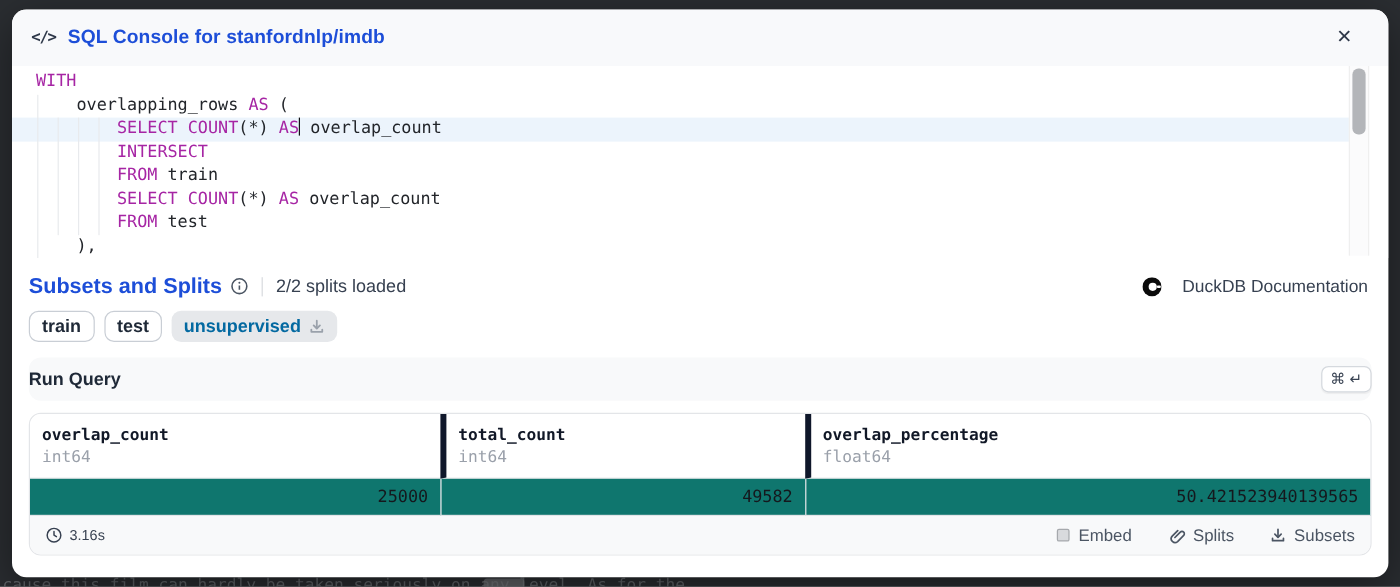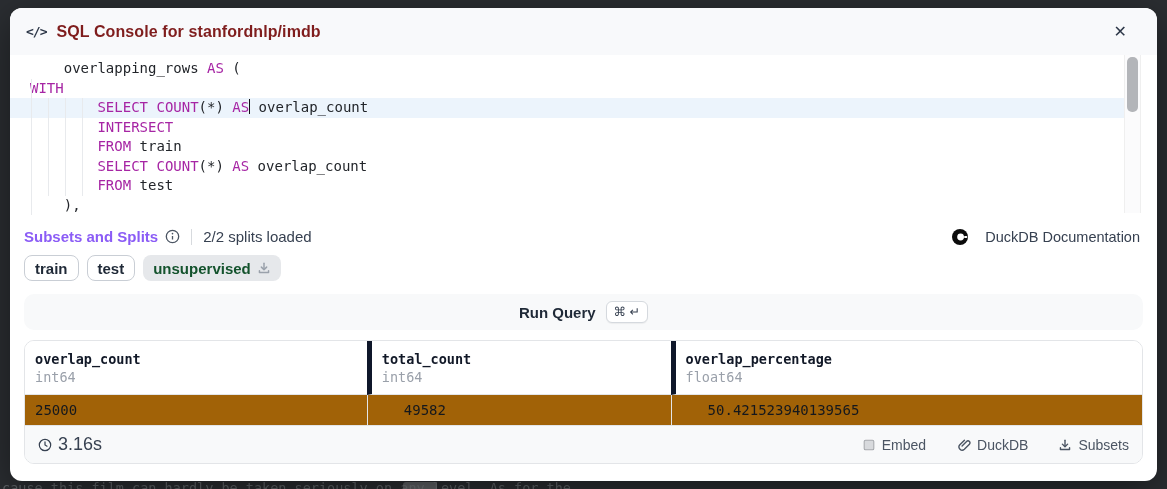--- a/index.html
+++ b/index.html
@@ -13,21 +13,21 @@
              background:#7e8184; border-radius:3px; opacity:.65; }
 
   
   .modal { position:absolute; inset:8px 10px; background:#ffffff; border-radius:12px;
            box-shadow:0 10px 40px rgba(0,0,0,.45); overflow:hidden; }
 
   .modal-header { height:47px; display:flex; align-items:center; gap:10px;
                   background:#f8f9fb; padding:0 26px 0 16px; }
   .code-icon { font-family:"DejaVu Sans Mono", monospace; font-size:13px; font-weight:700;
                color:#2d3748; letter-spacing:-1px; }
-  .modal-title { font-size:16px; font-weight:700; color:#7f1d1d; letter-spacing:.1px; }
+  .modal-title { font-size:16px; font-weight:700; color:#1d4ed8; letter-spacing:.1px; }
   .close-btn { margin-left:auto; background:none; border:none; font-size:16px; color:#2d3748;
                cursor:pointer; line-height:1; padding:4px; }
 
   
   .editor { position:relative; height:160px; background:#fff;
             font-family:"DejaVu Sans Mono", monospace; font-size:14px; line-height:19.5px;
             padding-top:4px; color:#22252a; }
   .line { white-space:pre; padding-left:20px; margin-right:32px; height:19.5px; }
   .line.active { background:#ecf4fc; }
   .tk-kw { color:#a625a4; }
@@ -38,56 +38,56 @@
   .g1 { left:21px;  top:24px; height:136px; }
   .g2 { left:38px;  top:43px; height:98px; }
   .g3 { left:55px;  top:43px; height:98px; }
   .g4 { left:72px;  top:43px; height:98px; }
   .scroll-track { position:absolute; right:16px; top:0; bottom:2px; width:17px;
                   background:#fbfbfc; border-left:1px solid #efefef; border-right:1px solid #efefef; }
   .scroll-thumb { width:11px; height:55px; margin:2px auto 0; background:#b3b5b9; border-radius:5px; }
 
   
   .subsets-row { display:flex; align-items:center; padding:13px 17px 0 14px; }
-  .subsets-title { font-size:15px; font-weight:700; color:#8b5cf6; }
+  .subsets-title { font-size:18px; font-weight:700; color:#1d4ed8; }
   .info-icon { display:inline-flex; margin-left:7px; color:#4b5563; }
   .vsep { width:1px; height:16px; background:#d7dade; margin:0 11px; }
   .subsets-status { font-size:15px; color:#374151; }
   .doc-link { margin-left:auto; display:flex; align-items:center; gap:17px; font-size:14.5px;
               color:#374151; cursor:pointer; text-decoration:none; }
 
   
   .pills-row { display:flex; gap:8px; padding:10px 14px 0; }
   .pill { height:26px; display:inline-flex; align-items:center; gap:6px; padding:0 10px;
           border-radius:8px; font-size:15px; font-weight:700; cursor:pointer; }
   .pill.loaded { background:#fff; border:1px solid #c9ced5; color:#1f2937; }
-  .pill.unloaded { background:#e6e8eb; border:none; color:#14532d; }
-
-  
-  .run-bar { display:flex; align-items:center; justify-content:center; gap:10px;
+  .pill.unloaded { background:#e6e8eb; border:none; color:#0369a1; }
+
+  
+  .run-bar { display:flex; align-items:center; justify-content:space-between; gap:10px;
              margin:13px 14px 0; width:calc(100% - 28px); height:36px; background:#f8f9fa;
              border:none; border-radius:10px; cursor:pointer; }
   .run-label { font-size:15px; font-weight:700; color:#1f2937; font-family:"Liberation Sans", sans-serif; }
   .kbd { background:#fff; border:1px solid #d5d9de; border-radius:6px; padding:2px 7px 3px;
          font-size:12.5px; color:#374151; box-shadow:0 1px 1px rgba(0,0,0,.05); }
 
   
   .results { margin:10px 14px 0; border:1px solid #e3e5e8; border-radius:10px; overflow:hidden;
              display:grid; grid-template-columns:30.6% 27.2% 1fr;
              font-family:"DejaVu Sans Mono", monospace; }
   .hcell { padding:10px 10px 9px; border-bottom:1px solid #e3e5e8; background:#fff; }
   .hcell + .hcell { border-left:5px solid #0f172a; }
   .col-name { font-size:13.5px; font-weight:700; color:#111827; }
   .col-type { font-size:13.5px; color:#9aa0aa; margin-top:2px; }
-  .dcell { padding:7px 10px; font-size:14px; color:#15181d;
-           border-bottom:1px solid #e3e5e8; background:#a16207; }
+  .dcell { padding:7px 10px; text-align:right; font-size:14px; color:#15181d;
+           border-bottom:1px solid #e3e5e8; background:#0f766e; }
   .dcell + .dcell { border-left:1px solid #e3e5e8;padding-left:36px; }
   .tfooter { grid-column:1 / -1; background:#f8f9fa; display:flex; align-items:center;
              padding:8px 13px; font-family:"Liberation Sans", sans-serif; }
-  .duration { display:flex; align-items:center; gap:6px; font-size:18px; color:#374151; }
+  .duration { display:flex; align-items:center; gap:6px; font-size:12px; color:#374151; }
   .actions { margin-left:auto; display:flex; gap:30px; }
   .action-btn { display:flex; align-items:center; gap:6px; background:none; border:none;
                 font-size:14px; color:#4b5563; cursor:pointer; font-family:"Liberation Sans", sans-serif; }
   svg { display:block; }
 </style>
 </head>
 <body>
 
 <div class="bg-text">cause this film can hardly be taken seriously on any level. As for the</div>
 <div class="bg-chip"></div>
@@ -99,22 +99,22 @@
     <h1 class="modal-title">SQL Console for stanfordnlp/imdb</h1>
     <button class="close-btn">✕</button>
   </div>
 
   <div class="editor">
     <div class="guide g1"></div>
     <div class="guide g2"></div>
     <div class="guide g3"></div>
     <div class="guide g4"></div>
     <div id="code-lines">
+        <div class="line"><span class="tk-kw">WITH</span></div>
         <div class="line"><span class="tk-pl">    </span><span class="tk-id">overlapping_rows </span><span class="tk-kw">AS</span><span class="tk-pl"> (</span></div>
-        <div class="line"><span class="tk-kw">WITH</span></div>
         <div class="line active"><span class="tk-pl">        </span><span class="tk-kw">SELECT</span><span class="tk-pl"> </span><span class="tk-kw">COUNT</span><span class="tk-pl">(*) </span><span class="tk-kw">AS</span><span class="caret"></span><span class="tk-pl"> overlap_count</span></div>
         <div class="line"><span class="tk-pl">        </span><span class="tk-kw">INTERSECT</span></div>
         <div class="line"><span class="tk-pl">        </span><span class="tk-kw">FROM</span><span class="tk-pl"> train</span></div>
         <div class="line"><span class="tk-pl">        </span><span class="tk-kw">SELECT</span><span class="tk-pl"> </span><span class="tk-kw">COUNT</span><span class="tk-pl">(*) </span><span class="tk-kw">AS</span><span class="tk-pl"> overlap_count</span></div>
         <div class="line"><span class="tk-pl">        </span><span class="tk-kw">FROM</span><span class="tk-pl"> test</span></div>
         <div class="line"><span class="tk-pl">    ),</span></div>
       </div>
     <div class="scroll-track">
       <div class="scroll-thumb"></div>
     </div>
@@ -203,21 +203,21 @@
             </svg>
           </span>
           <span>Embed</span>
         </button>
         <button class="action-btn">
           <span>
             <svg width="15" height="15" viewBox="0 0 16 16" fill="none" stroke="#4b5563" stroke-width="1.5" stroke-linecap="round" stroke-linejoin="round">
               <path d="M6.5 9.5l4.8-4.8a2.1 2.1 0 0 1 3 3l-5.4 5.4a3.4 3.4 0 0 1-4.8-4.8l4.9-4.9"></path>
             </svg>
           </span>
-          <span>DuckDB</span>
+          <span>Splits</span>
         </button>
         <button class="action-btn">
           <span>
             <svg width="14" height="14" viewBox="0 0 16 16" fill="none" stroke="#4b5563" stroke-width="1.6" stroke-linecap="round" stroke-linejoin="round">
               <path d="M8 2.5v7"></path>
                 <path d="M5 7l3 3 3-3"></path>
                 <path d="M2.8 11v2.2h10.4V11"></path>
             </svg>
           </span>
           <span>Subsets</span>

